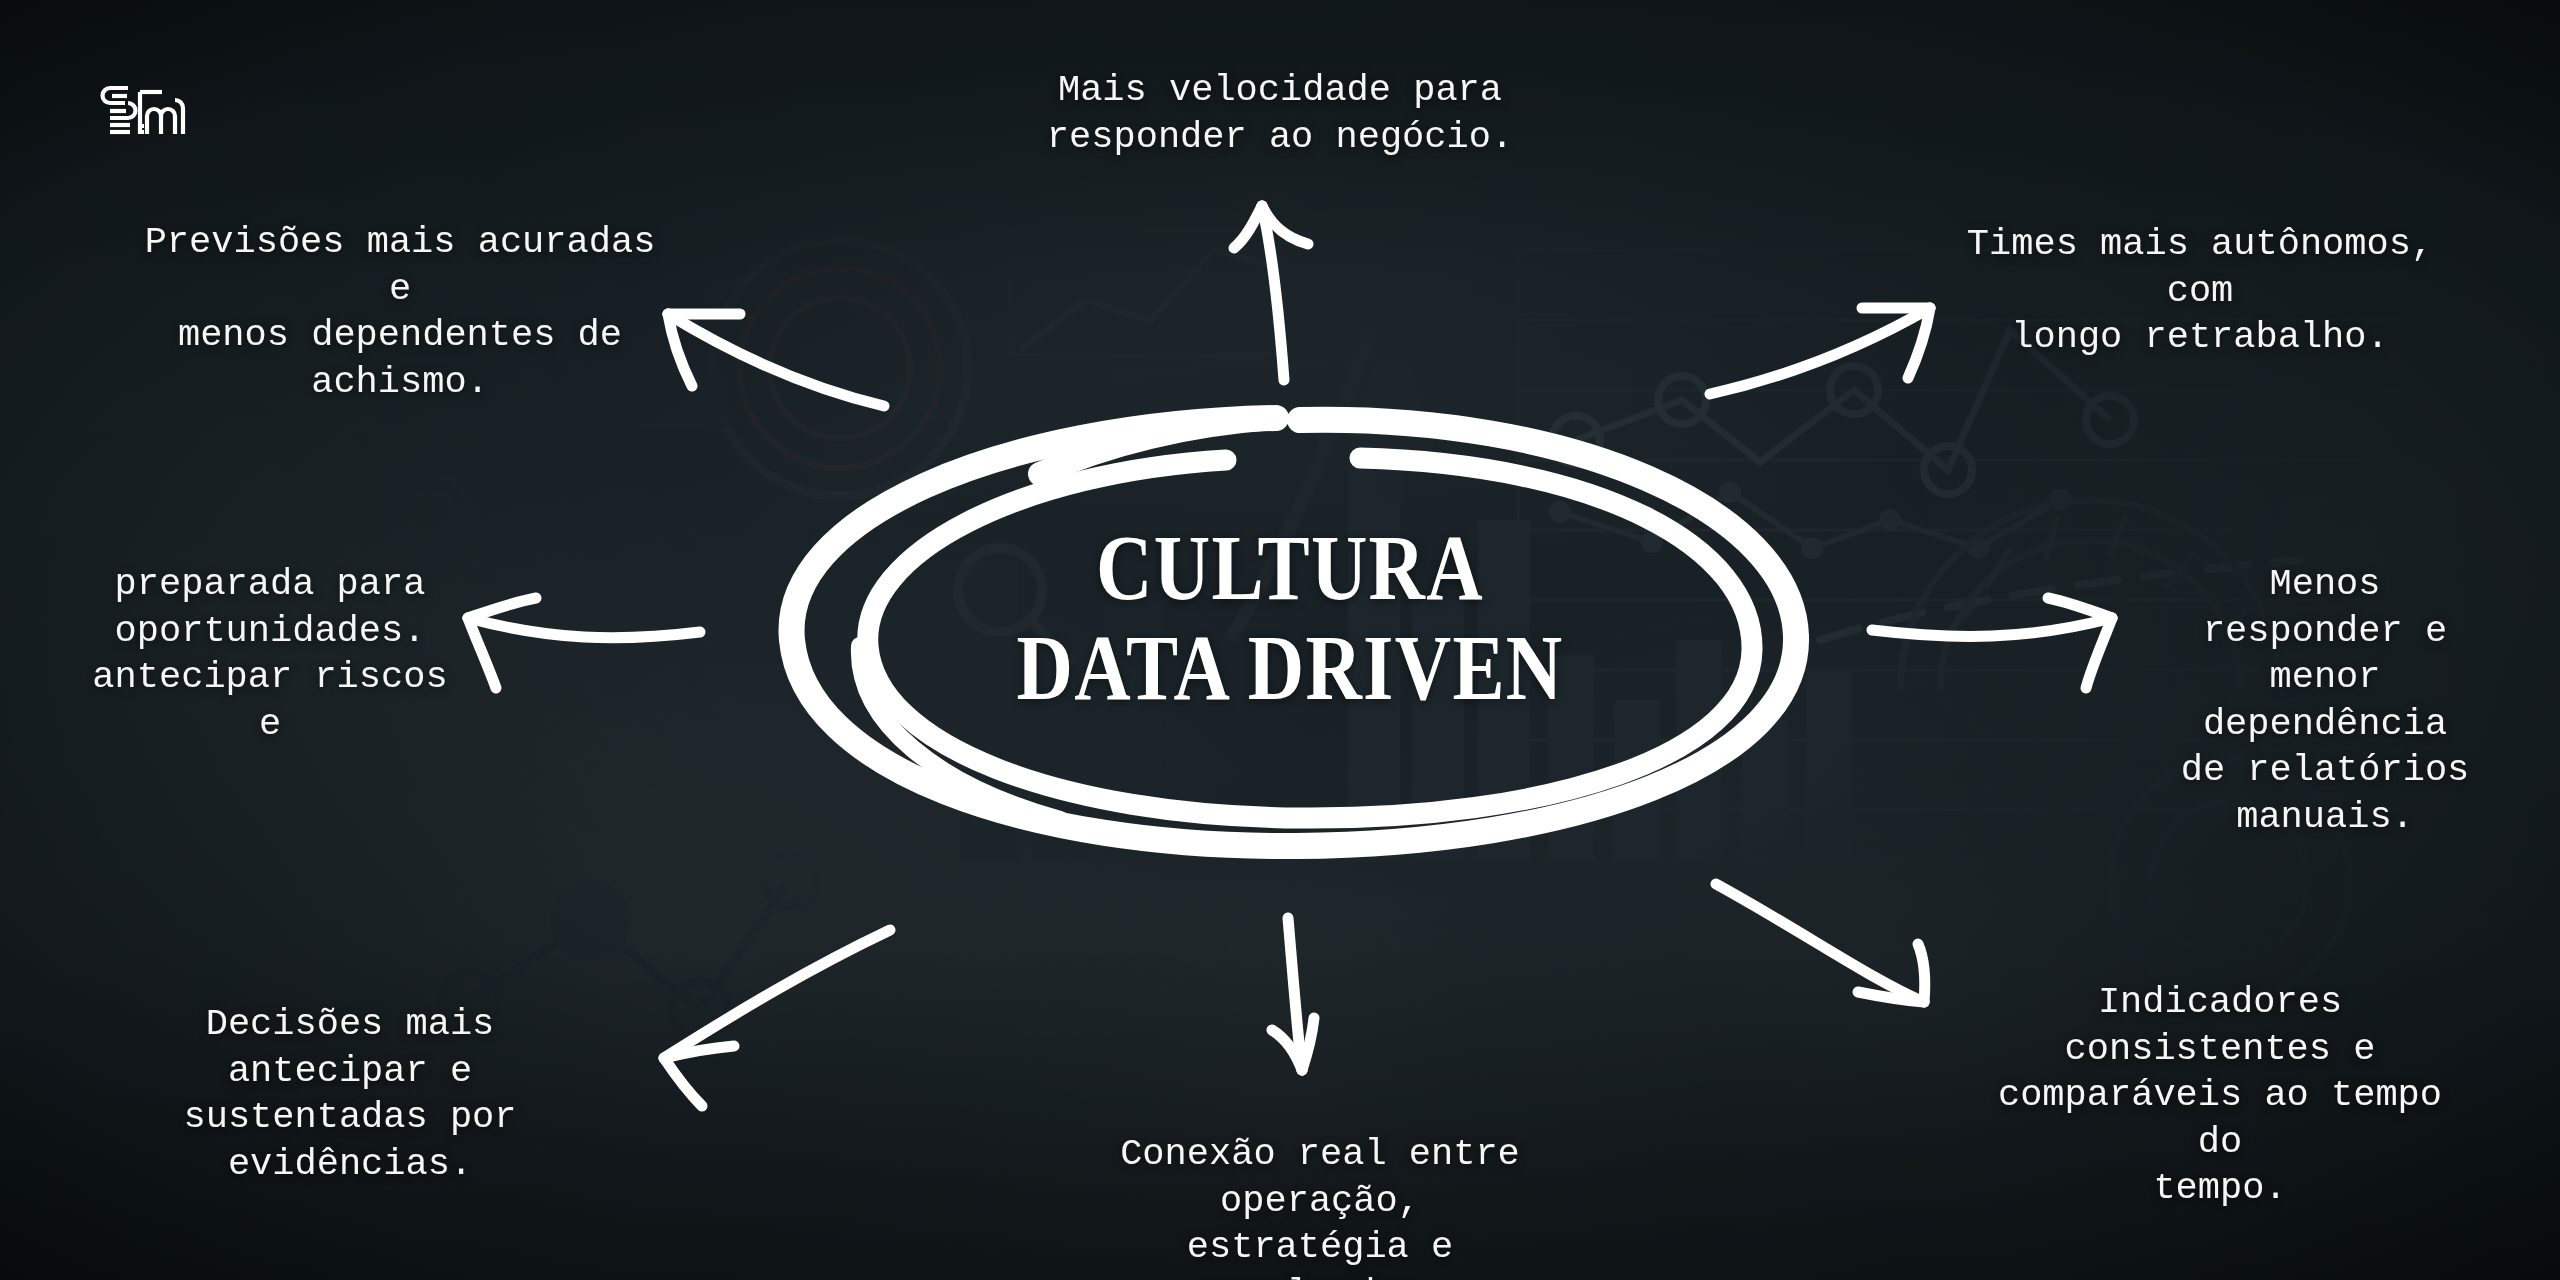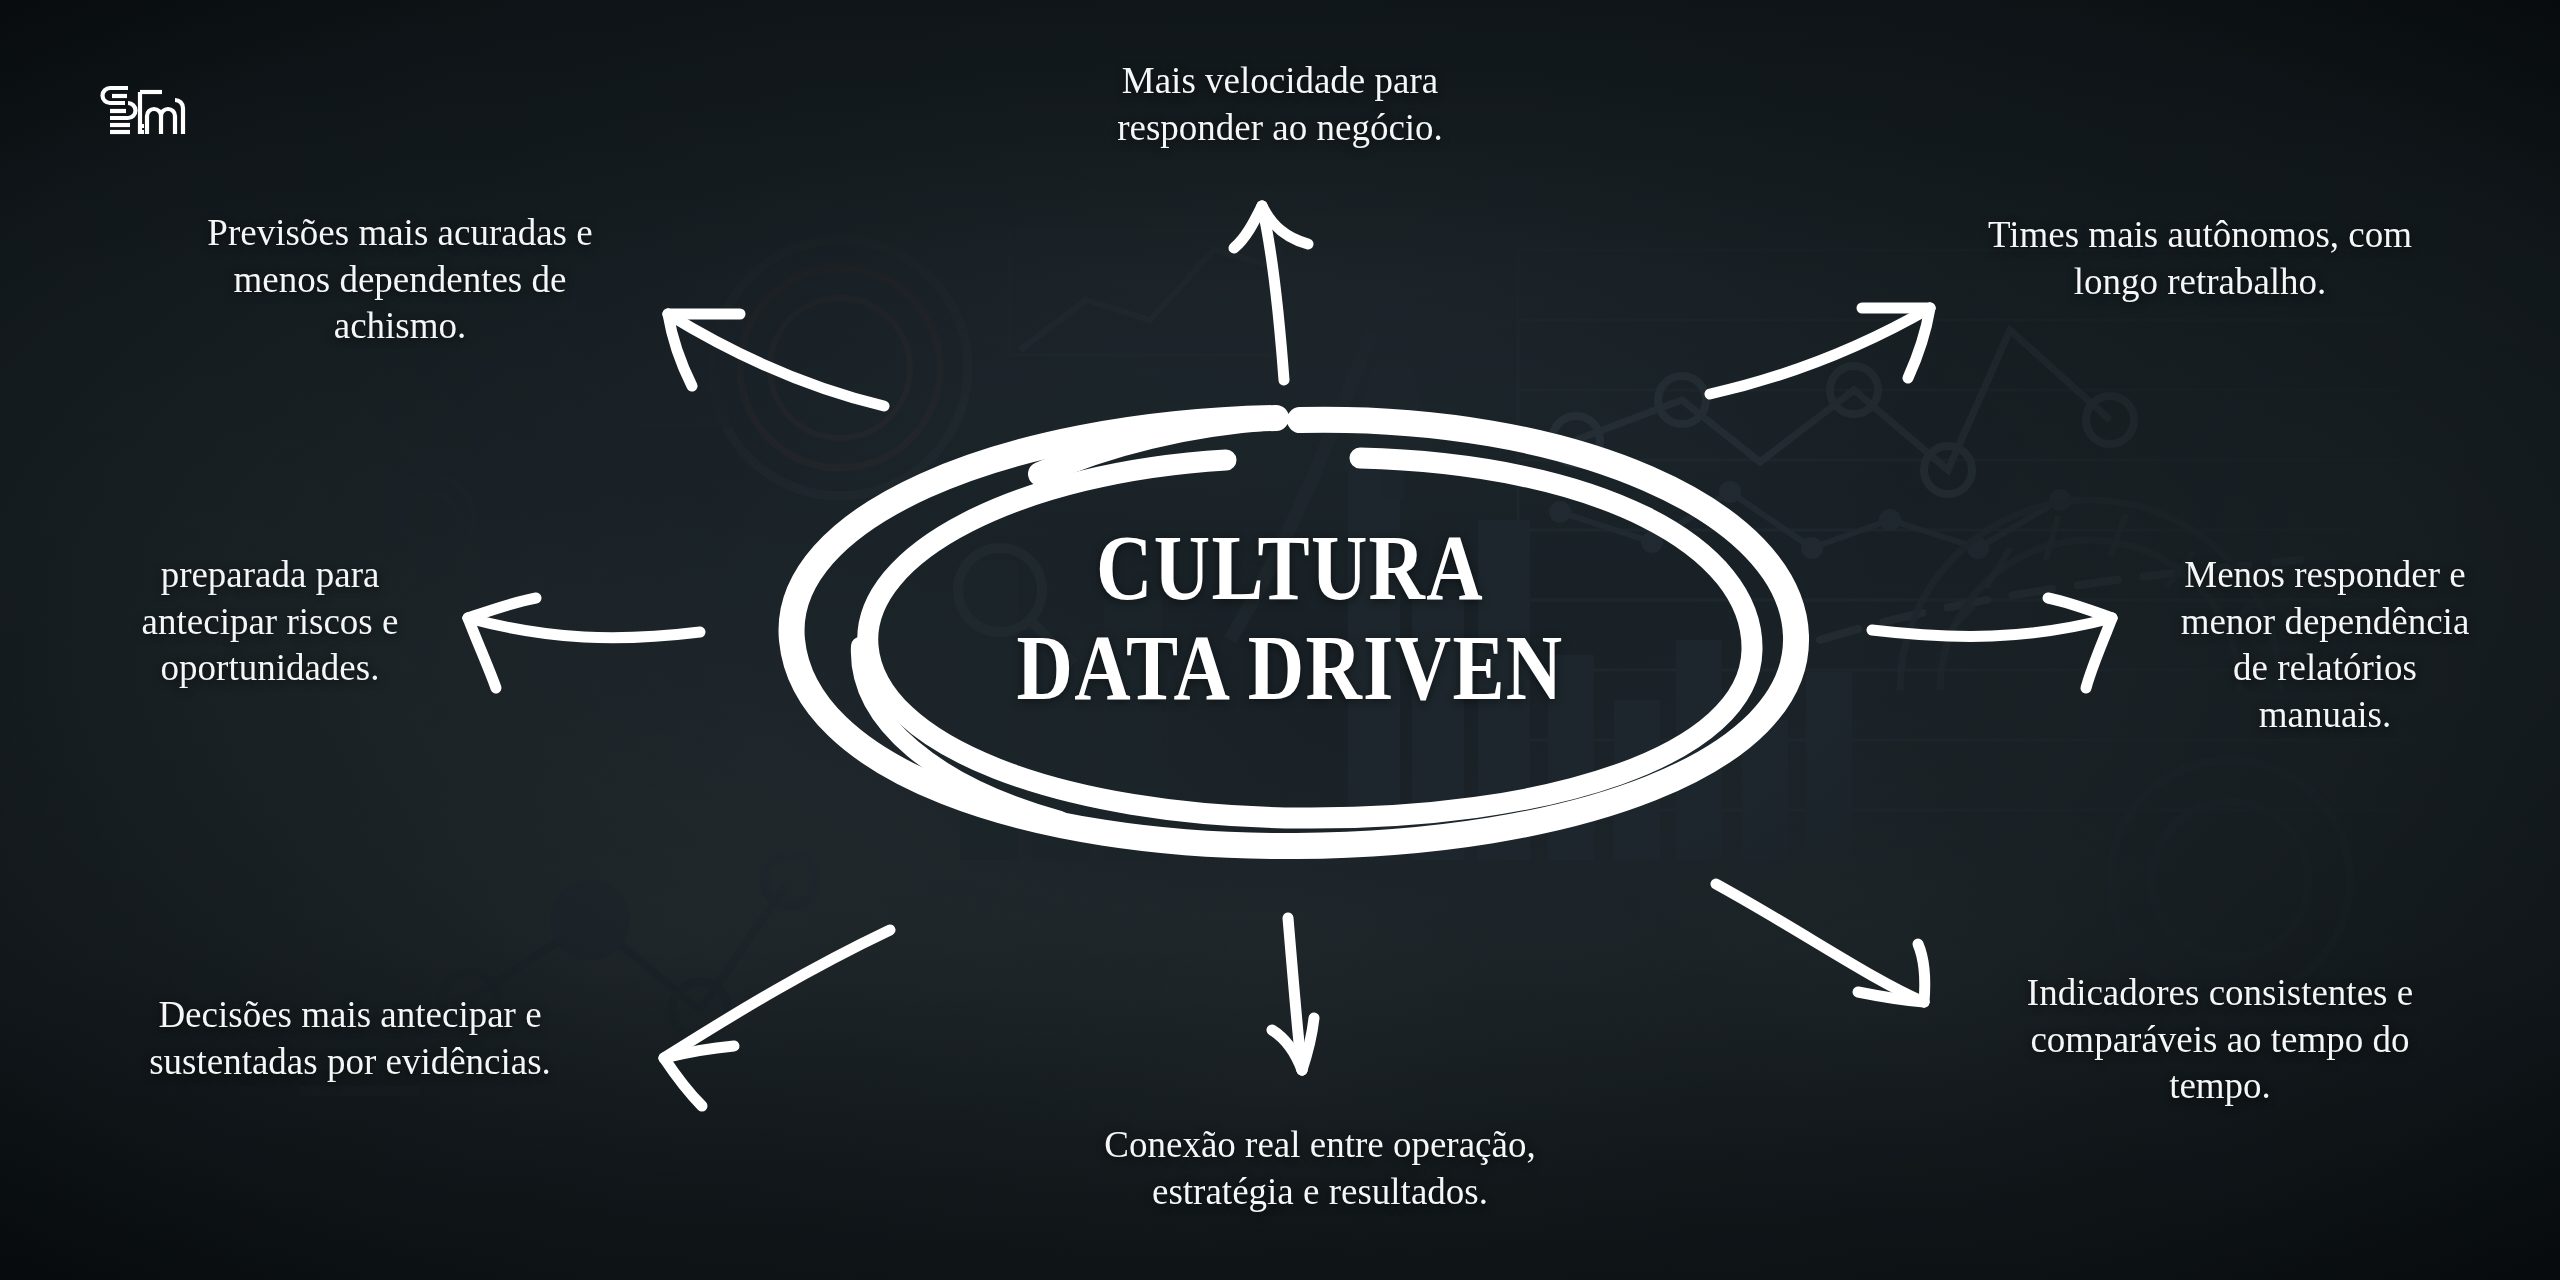--- a/index.html
+++ b/index.html
@@ -85,24 +85,25 @@
     transform: scaleX(0.84);
     text-shadow: 0 2px 10px rgba(0,0,0,0.45);
     white-space: nowrap;
   }
   .center-text .l2 { display: block; }
 
   
   .label {
     position: absolute;
     color: #f4f6f7;
-    font-family: Liberation Serif, serif;
+    font-family: Liberation Mono, monospace;
     font-size: 37px;
     line-height: 1.26;
     text-shadow: 0 2px 9px rgba(0,0,0,0.60);
+    margin-top: 9px;
   }
   .label.c { text-align: center; }
 
   .lbl-top        { left: 980px;  top: 58px;   width: 600px; }
   .lbl-topleft    { left: 140px;  top: 210px;  width: 520px; }
   .lbl-left       { left: 80px;   top: 552px;  width: 380px; }
   .lbl-bottomleft { left: 100px;  top: 992px;  width: 500px; }
   .lbl-bottom     { left: 1070px; top: 1122px; width: 500px; }
   .lbl-topright   { left: 1950px; top: 212px;  width: 500px; }
   .lbl-right      { left: 2160px; top: 552px;  width: 330px; }
@@ -359,22 +360,22 @@
   </div>
 
   <div class="label c lbl-topleft">
     <div>Previsões mais acuradas e</div>
     <div>menos dependentes de</div>
     <div>achismo.</div>
   </div>
 
   <div class="label c lbl-left">
     <div>preparada para</div>
+    <div>oportunidades.</div>
     <div>antecipar riscos e</div>
-    <div>oportunidades.</div>
   </div>
 
   <div class="label c lbl-bottomleft">
     <div>Decisões mais antecipar e</div>
     <div>sustentadas por evidências.</div>
   </div>
 
   <div class="label c lbl-bottom">
     <div>Conexão real entre operação,</div>
     <div>estratégia e resultados.</div>

